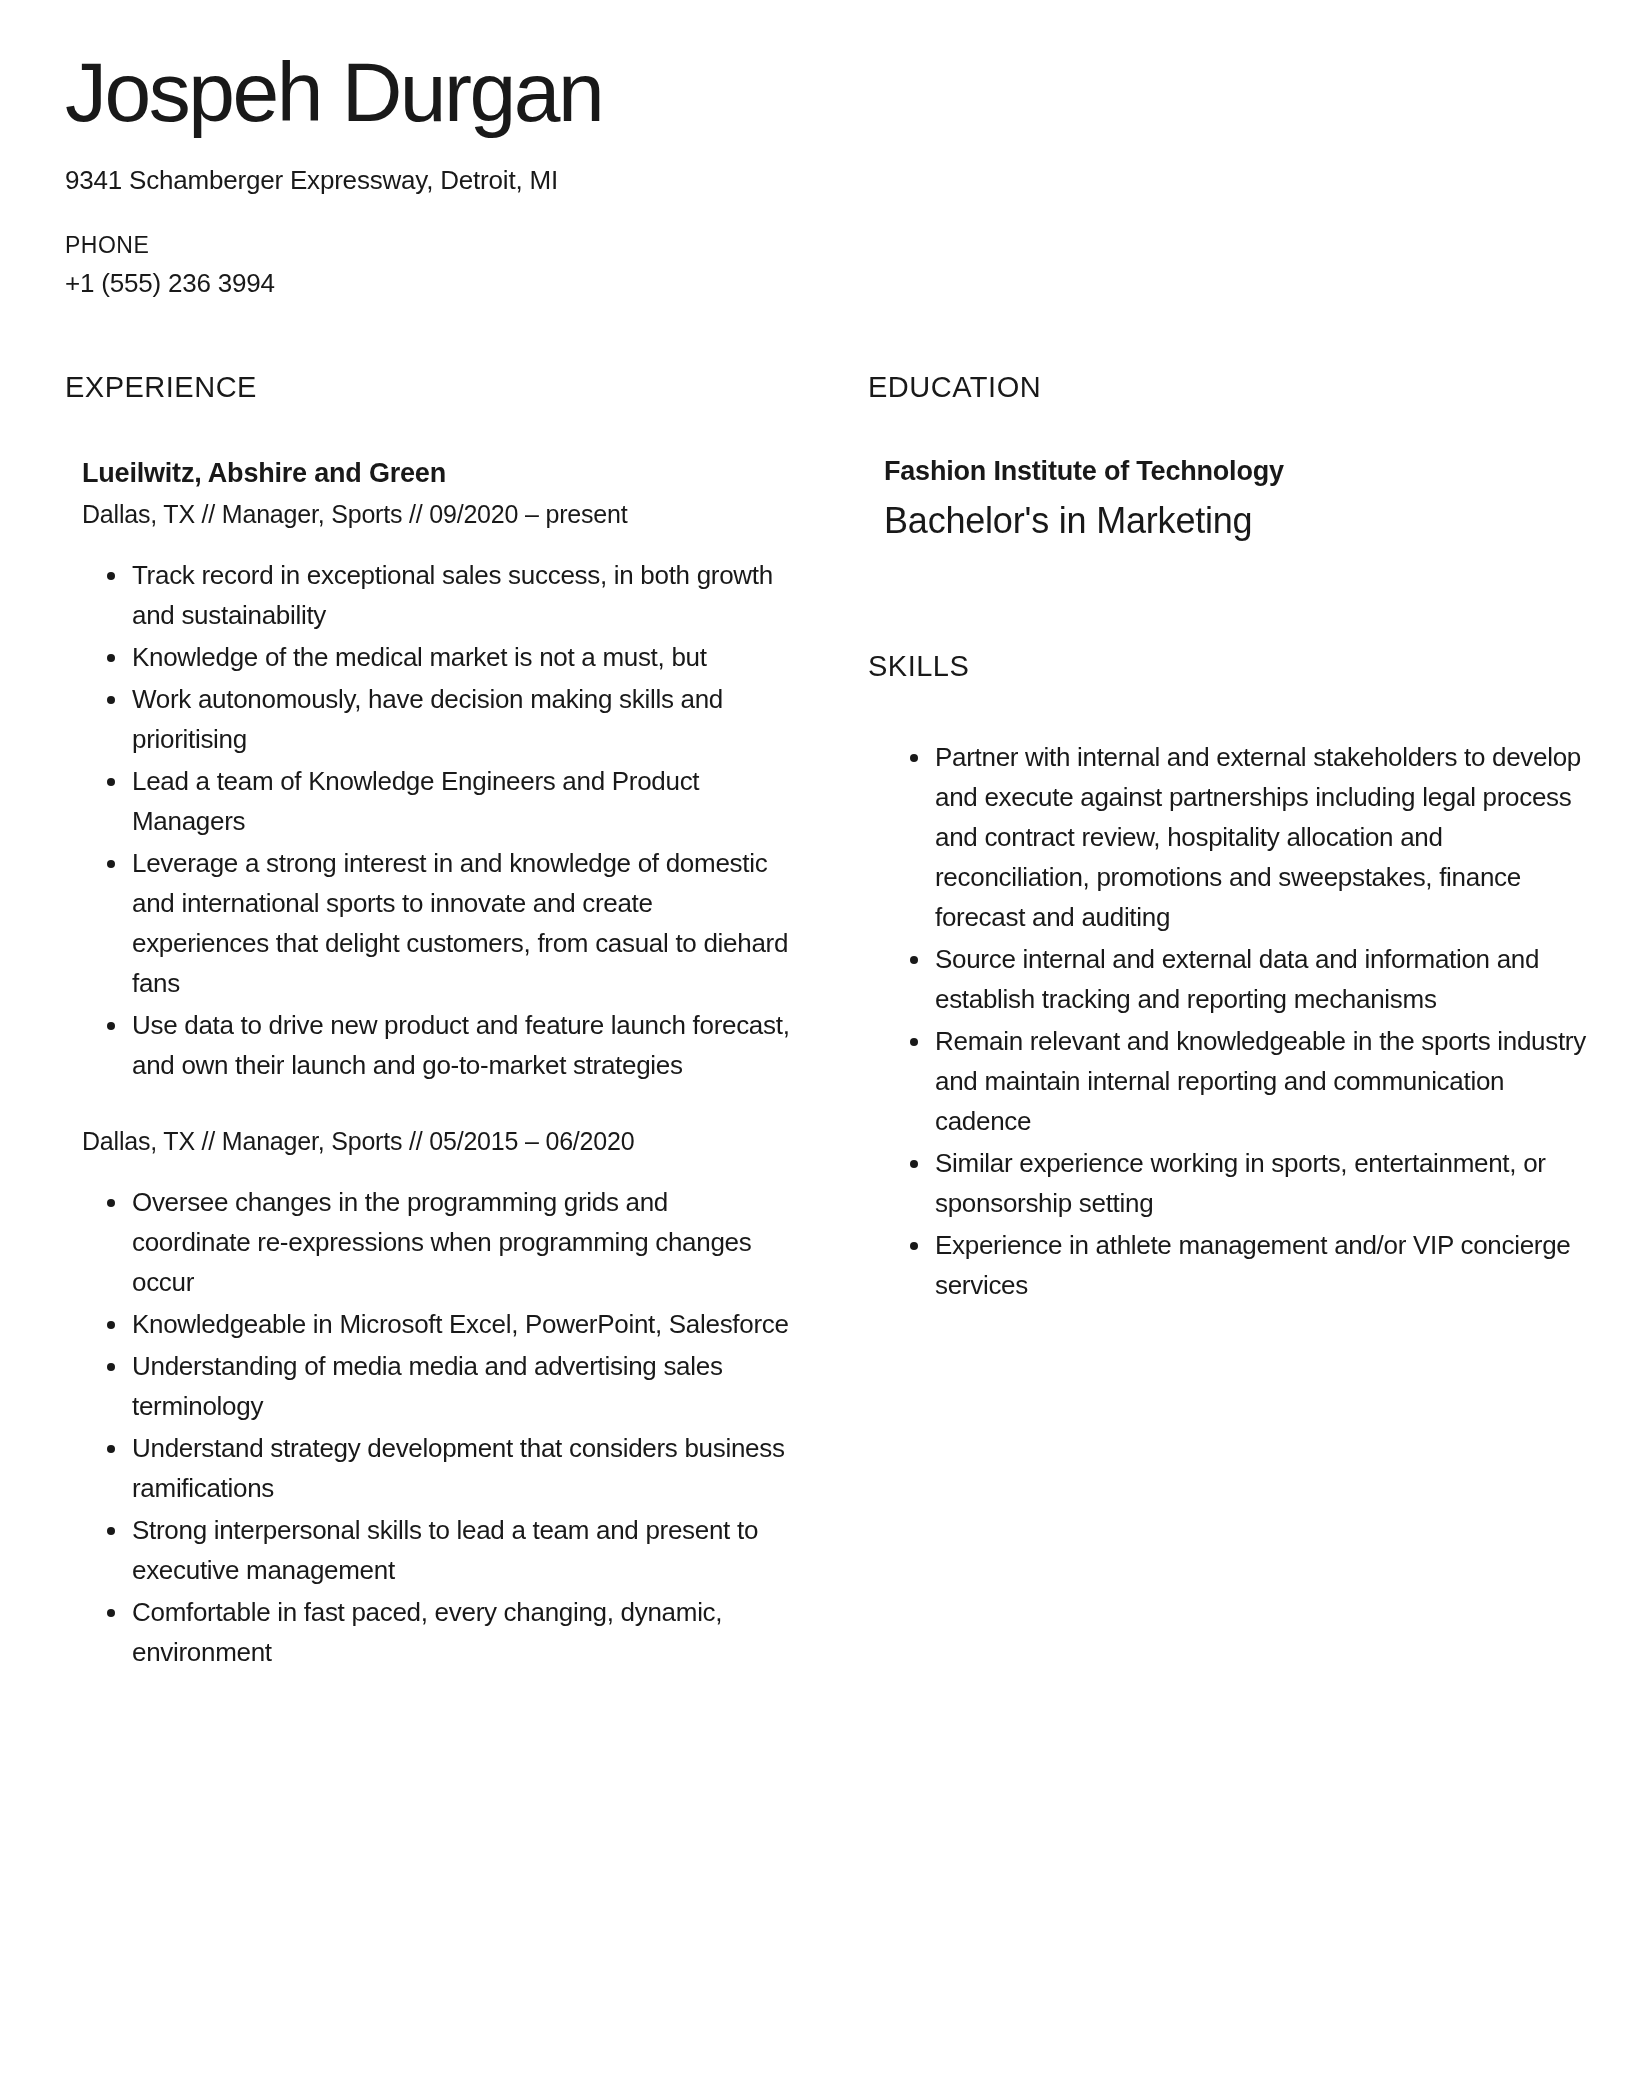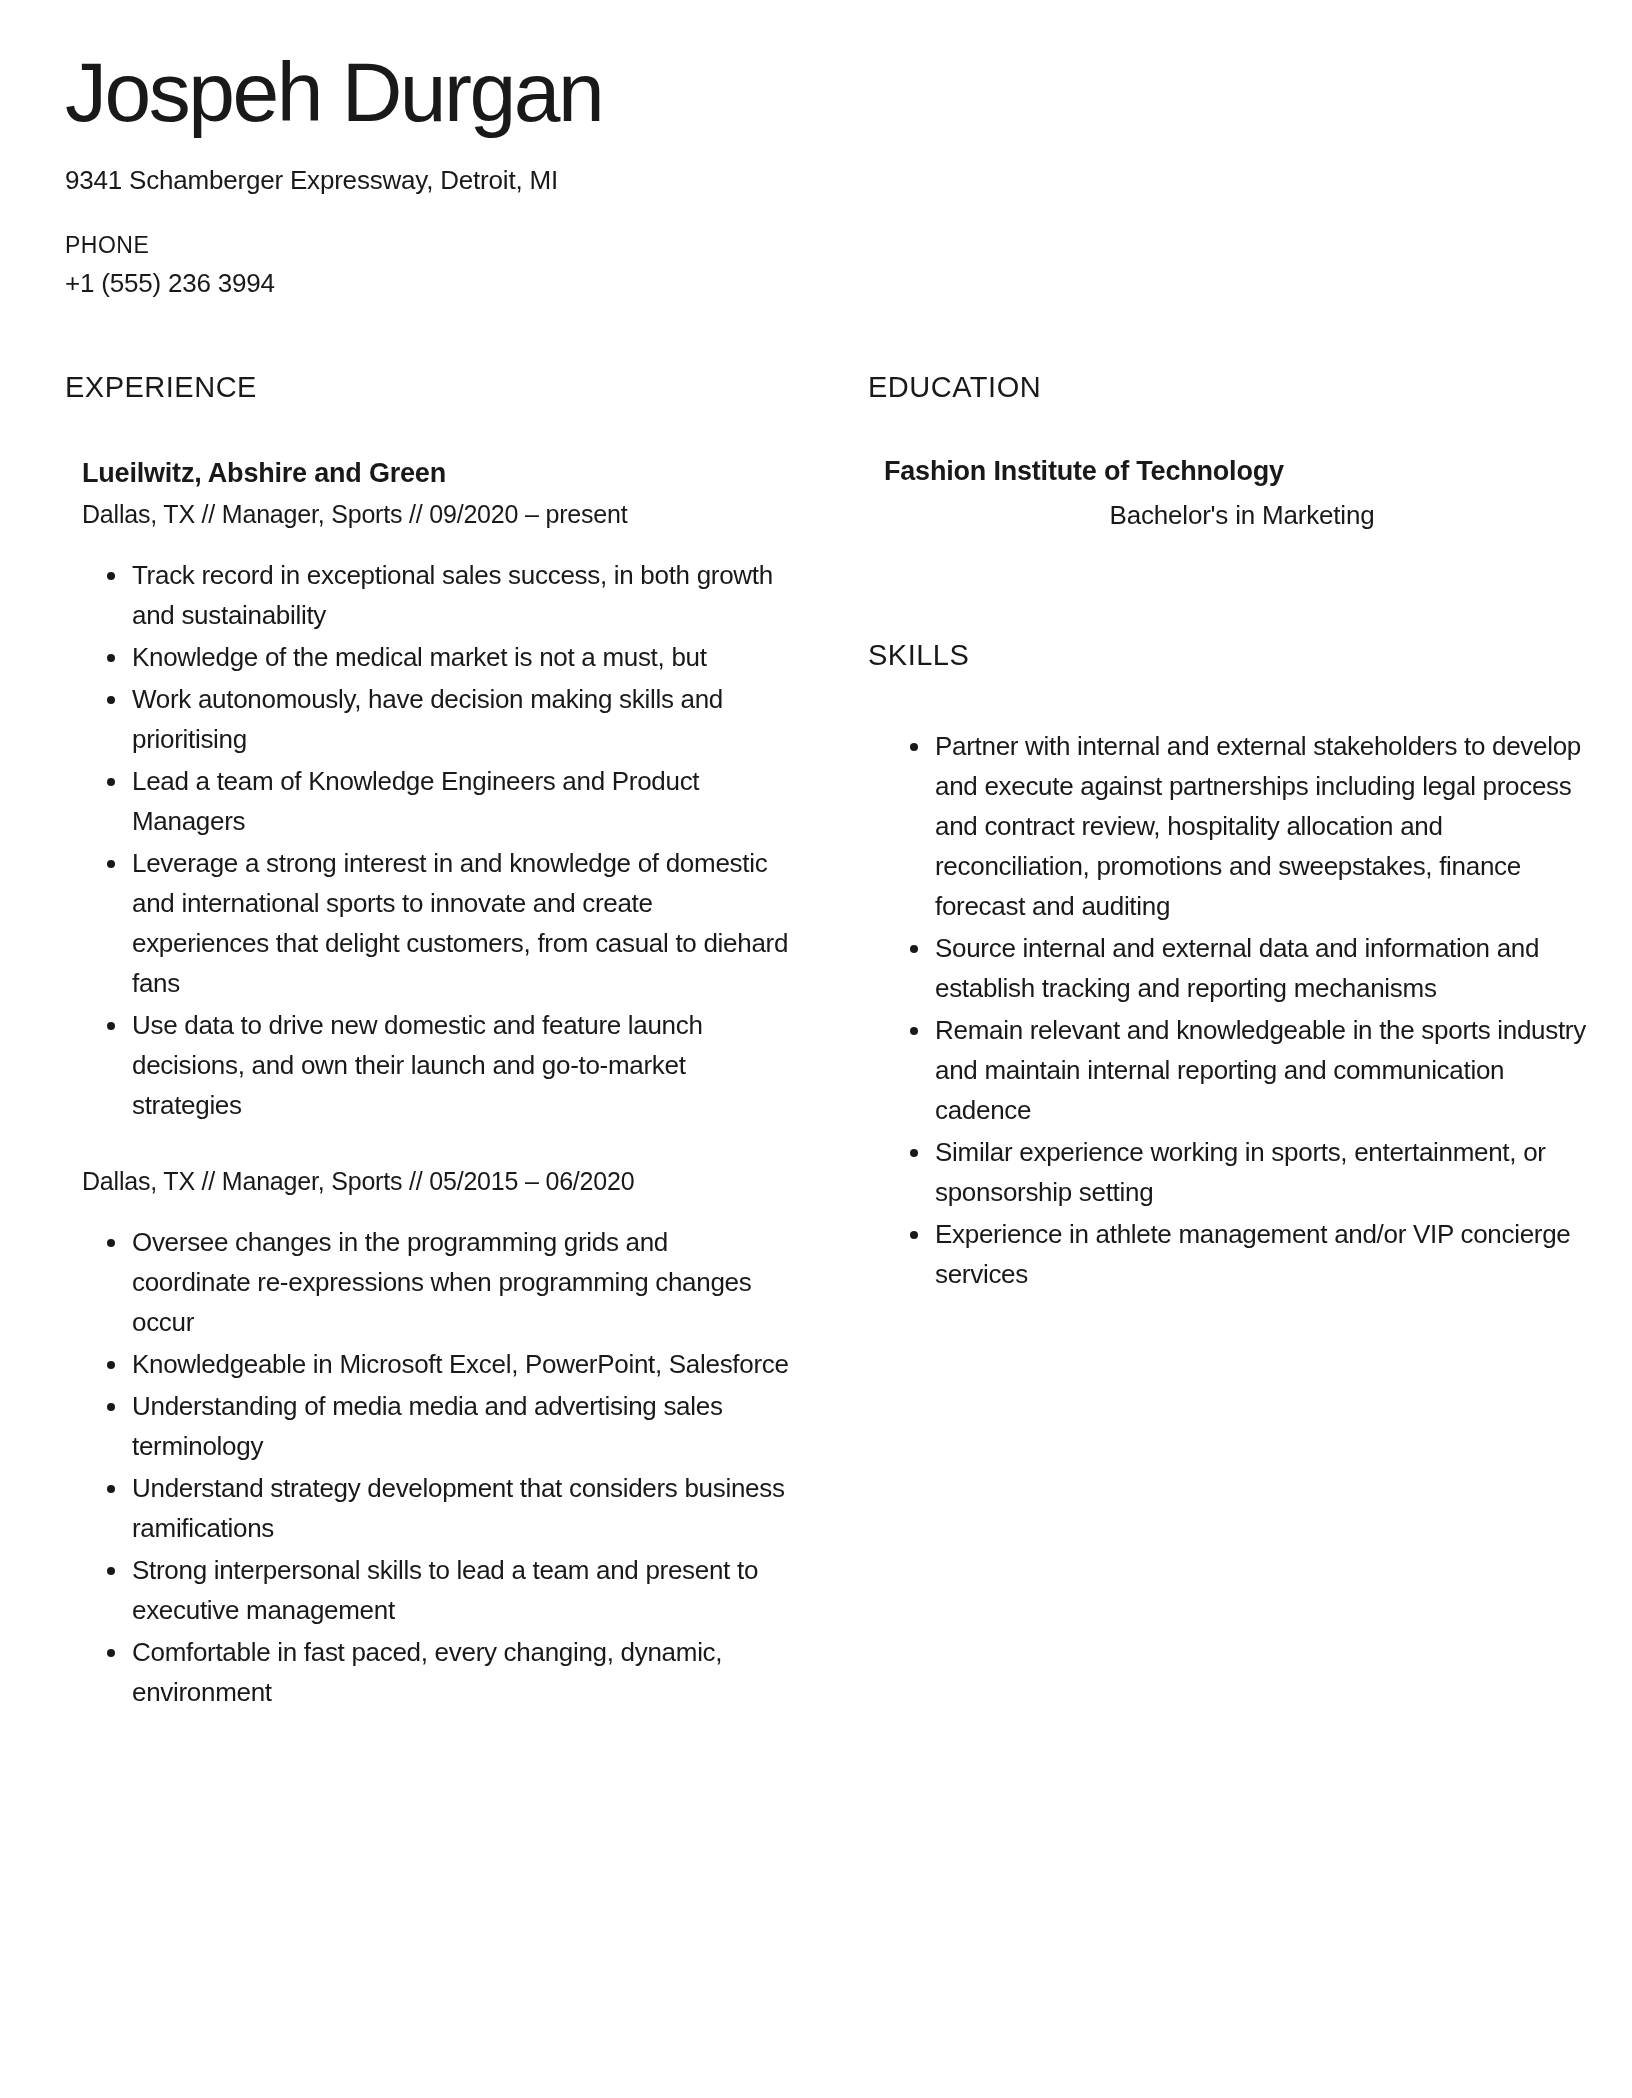--- a/index.html
+++ b/index.html
@@ -100,23 +100,22 @@
     margin: 52px 0 0 16px;
   }
   .edu-school {
     margin: 0;
     font-size: 27px;
     font-weight: 700;
     letter-spacing: -0.2px;
   }
   .edu-degree {
     margin: 13px 0 16px;
-    font-size: 26px;
+    font-size: 36px;
     letter-spacing: -0.2px;
-    text-align: center;
   }
   .skills-heading {
     margin-top: 108px !important;
   }
   .skills-list {
     margin-top: 54px !important;
     margin-left: 17px !important;
   }
 </style>
 </head>
@@ -138,21 +137,21 @@
 
       <article class="job">
         <h3 class="job-company">Lueilwitz, Abshire and Green</h3>
         <p class="job-meta">Dallas, TX // Manager, Sports // 09/2020 – present</p>
         <ul class="bullets">
           <li>Track record in exceptional sales success, in both growth and sustainability</li>
           <li>Knowledge of the medical market is not a must, but</li>
           <li>Work autonomously, have decision making skills and prioritising</li>
           <li>Lead a team of Knowledge Engineers and Product Managers</li>
           <li>Leverage a strong interest in and knowledge of domestic and international sports to innovate and create experiences that delight customers, from casual to diehard fans</li>
-          <li>Use data to drive new domestic and feature launch decisions, and own their launch and go-to-market strategies</li>
+          <li>Use data to drive new product and feature launch forecast, and own their launch and go-to-market strategies</li>
         </ul>
       </article>
 
       <article class="job">
         <p class="job-meta">Dallas, TX // Manager, Sports // 05/2015 – 06/2020</p>
         <ul class="bullets">
           <li>Oversee changes in the programming grids and coordinate re-expressions when programming changes occur</li>
           <li>Knowledgeable in Microsoft Excel, PowerPoint, Salesforce</li>
           <li>Understanding of media media and advertising sales terminology</li>
           <li>Understand strategy development that considers business ramifications</li>

